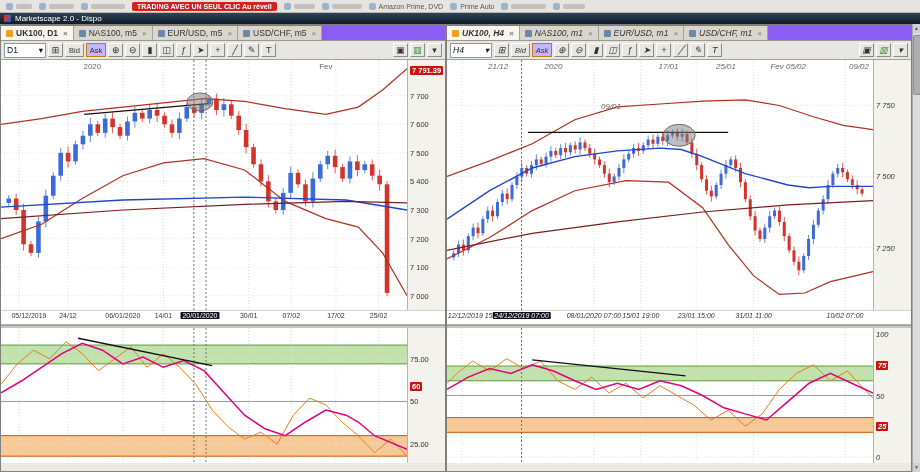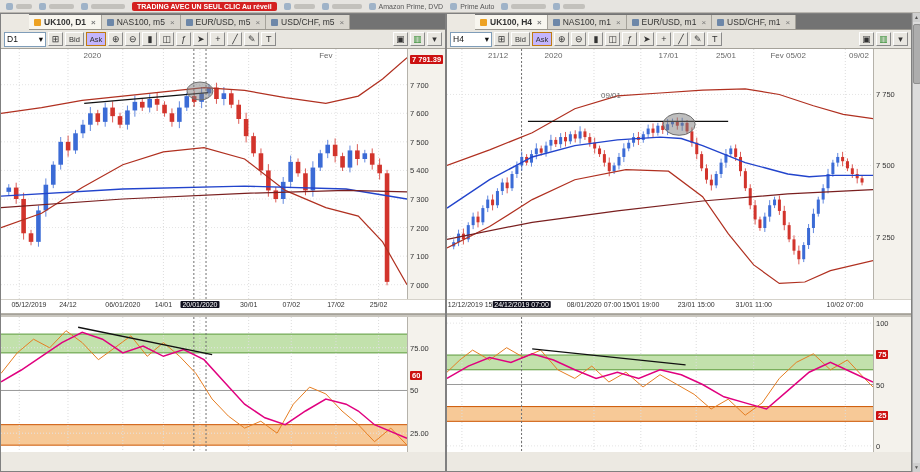--- a/index.html
+++ b/index.html
@@ -20,23 +20,23 @@
   .title-text{font-size:8px;white-space:nowrap;}
 
   
   .menubar{height:13px;background:#e8e6e0;border-bottom:1px solid #aaa;display:flex;align-items:center;padding:0 2px;flex:0 0 auto;}
   .menu-item{font-size:9px;color:#222;padding:0 6px;cursor:default;}
 
   
   .workspace{flex:1 1 auto;display:flex;background:#b9b9b9;position:relative;min-height:0;}
   .panel{background:#ece9e2;border:1px solid #808080;box-sizing:border-box;display:flex;flex-direction:column;min-width:0;}
   .panel.left{width:446px;}
-  .panel.right{width:466px;}
-
-  .tabs{height:15px;display:flex;align-items:flex-end;background:#737373;border-bottom:1px solid #9a978f;flex:0 0 auto;margin-left:28px;}
+  .panel.right{width:466px;font-style:italic;}
+
+  .tabs{height:15px;display:flex;align-items:flex-end;background:#8b5cf6;border-bottom:1px solid #9a978f;flex:0 0 auto;}
   .tab{display:flex;align-items:center;gap:3px;height:14px;padding:0 5px;font-size:8.5px;color:#333;background:#d9d6ce;border-right:1px solid #a5a29a;white-space:nowrap;}
   .tab.active{background:#f8f6ef;font-weight:bold;}
   .tab-ico{width:7px;height:7px;border-radius:1px;background:#6d87a8;}
   .tab.active .tab-ico{background:#eda223;}
   .tab-close{font-size:8px;color:#777;margin-left:2px;}
 
   .ctoolbar{height:18px;display:flex;align-items:center;gap:2px;background:#e8e6e0;border-bottom:1px solid #a5a29a;padding:0 3px;flex:0 0 auto;}
   .period-select{display:flex;align-items:center;justify-content:space-between;width:36px;height:13px;background:#fff;border:1px solid #7f9db9;font-size:8.5px;padding:0 2px;color:#111;}
   .tbtn{width:15px;height:14px;display:flex;align-items:center;justify-content:center;font-size:9px;color:#333;background:#e8e6e0;border:1px solid;border-color:#fdfdfd #8a8a8a #8a8a8a #fdfdfd;box-sizing:border-box;}
   .tbtn.small-label{width:auto;padding:0 3px;font-size:7.5px;}
@@ -100,20 +100,24 @@
       <span class="bm-item">
         <span class="bm-fav"></span>
         <span class="bm-bar" style="width: 35px;"></span>
       </span>
       <span class="bm-item">
         <span class="bm-fav"></span>
         <span class="bm-bar" style="width: 22px;"></span>
       </span>
     </div>
 
+  <div class="titlebar">
+    <span class="app-icon"></span>
+    <span class="title-text">Marketscape 2.0 - Dispo</span>
+  </div>
 
 
   <div class="workspace">
     <div class="panel left" id="panel-0">
         <div class="tabs">
           <div class="tab active">
             <span class="tab-ico"></span>
             <span>UK100, D1</span>
             <span class="tab-close">×</span>
           </div>

